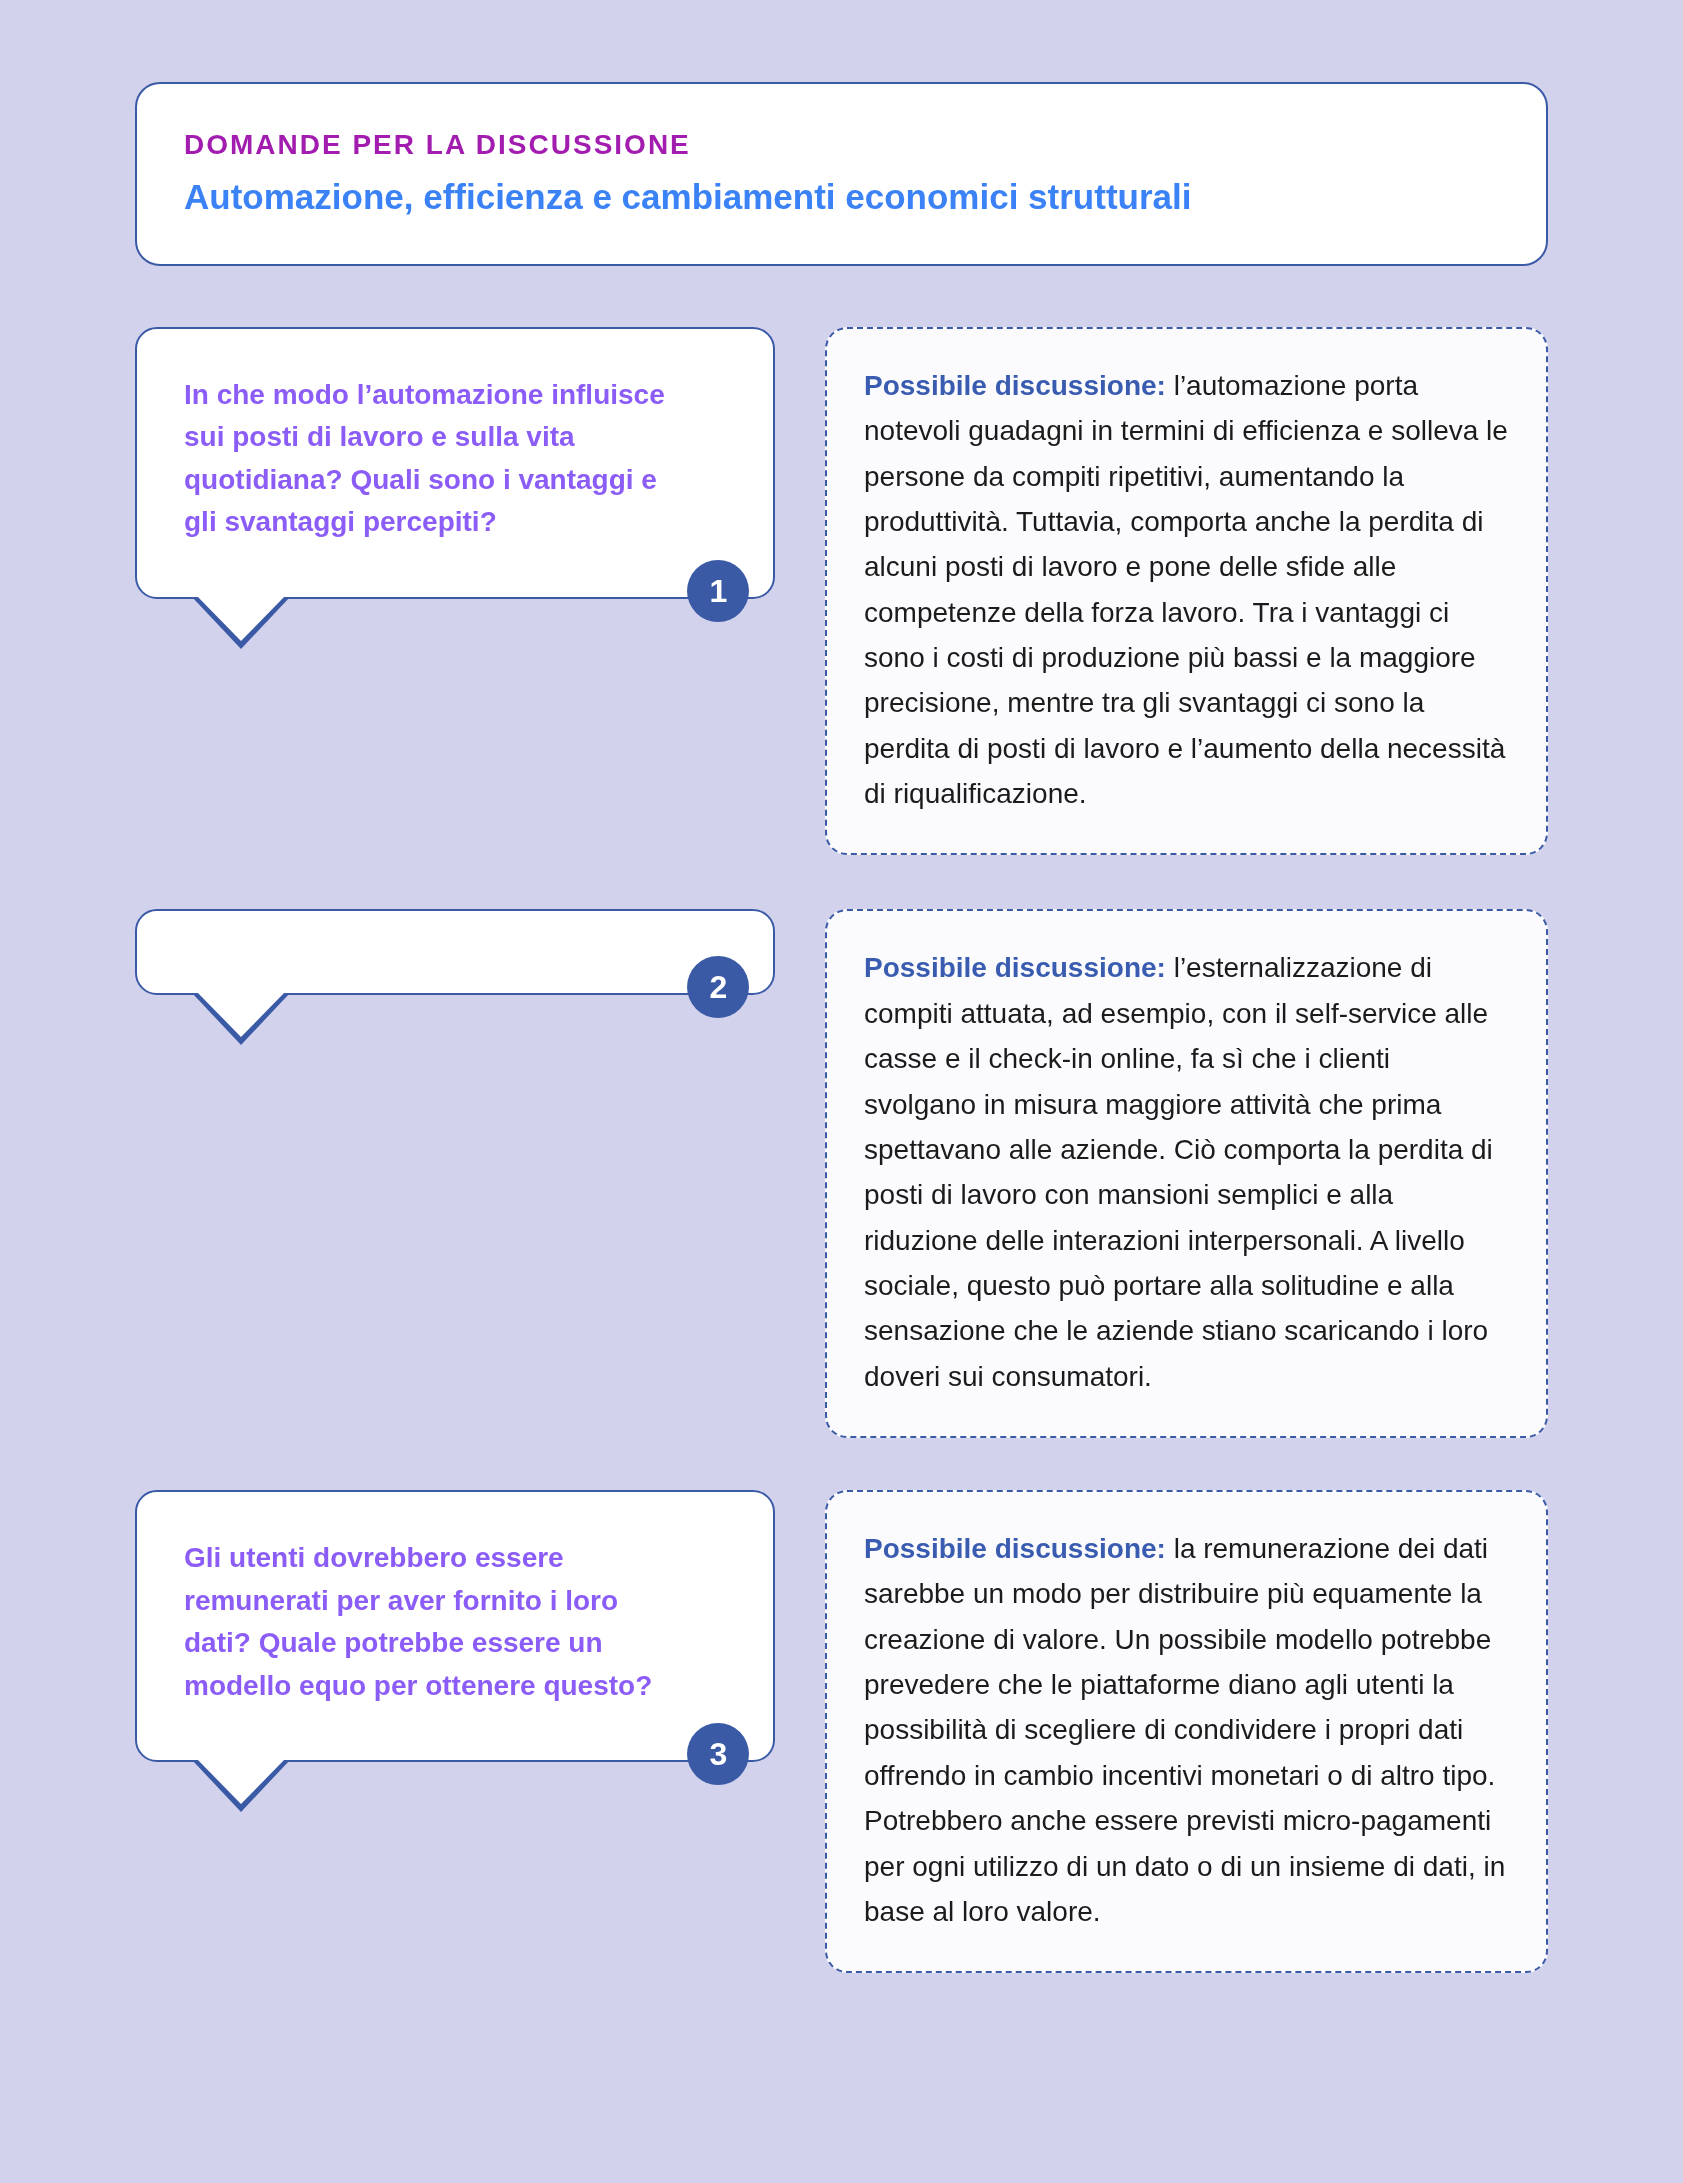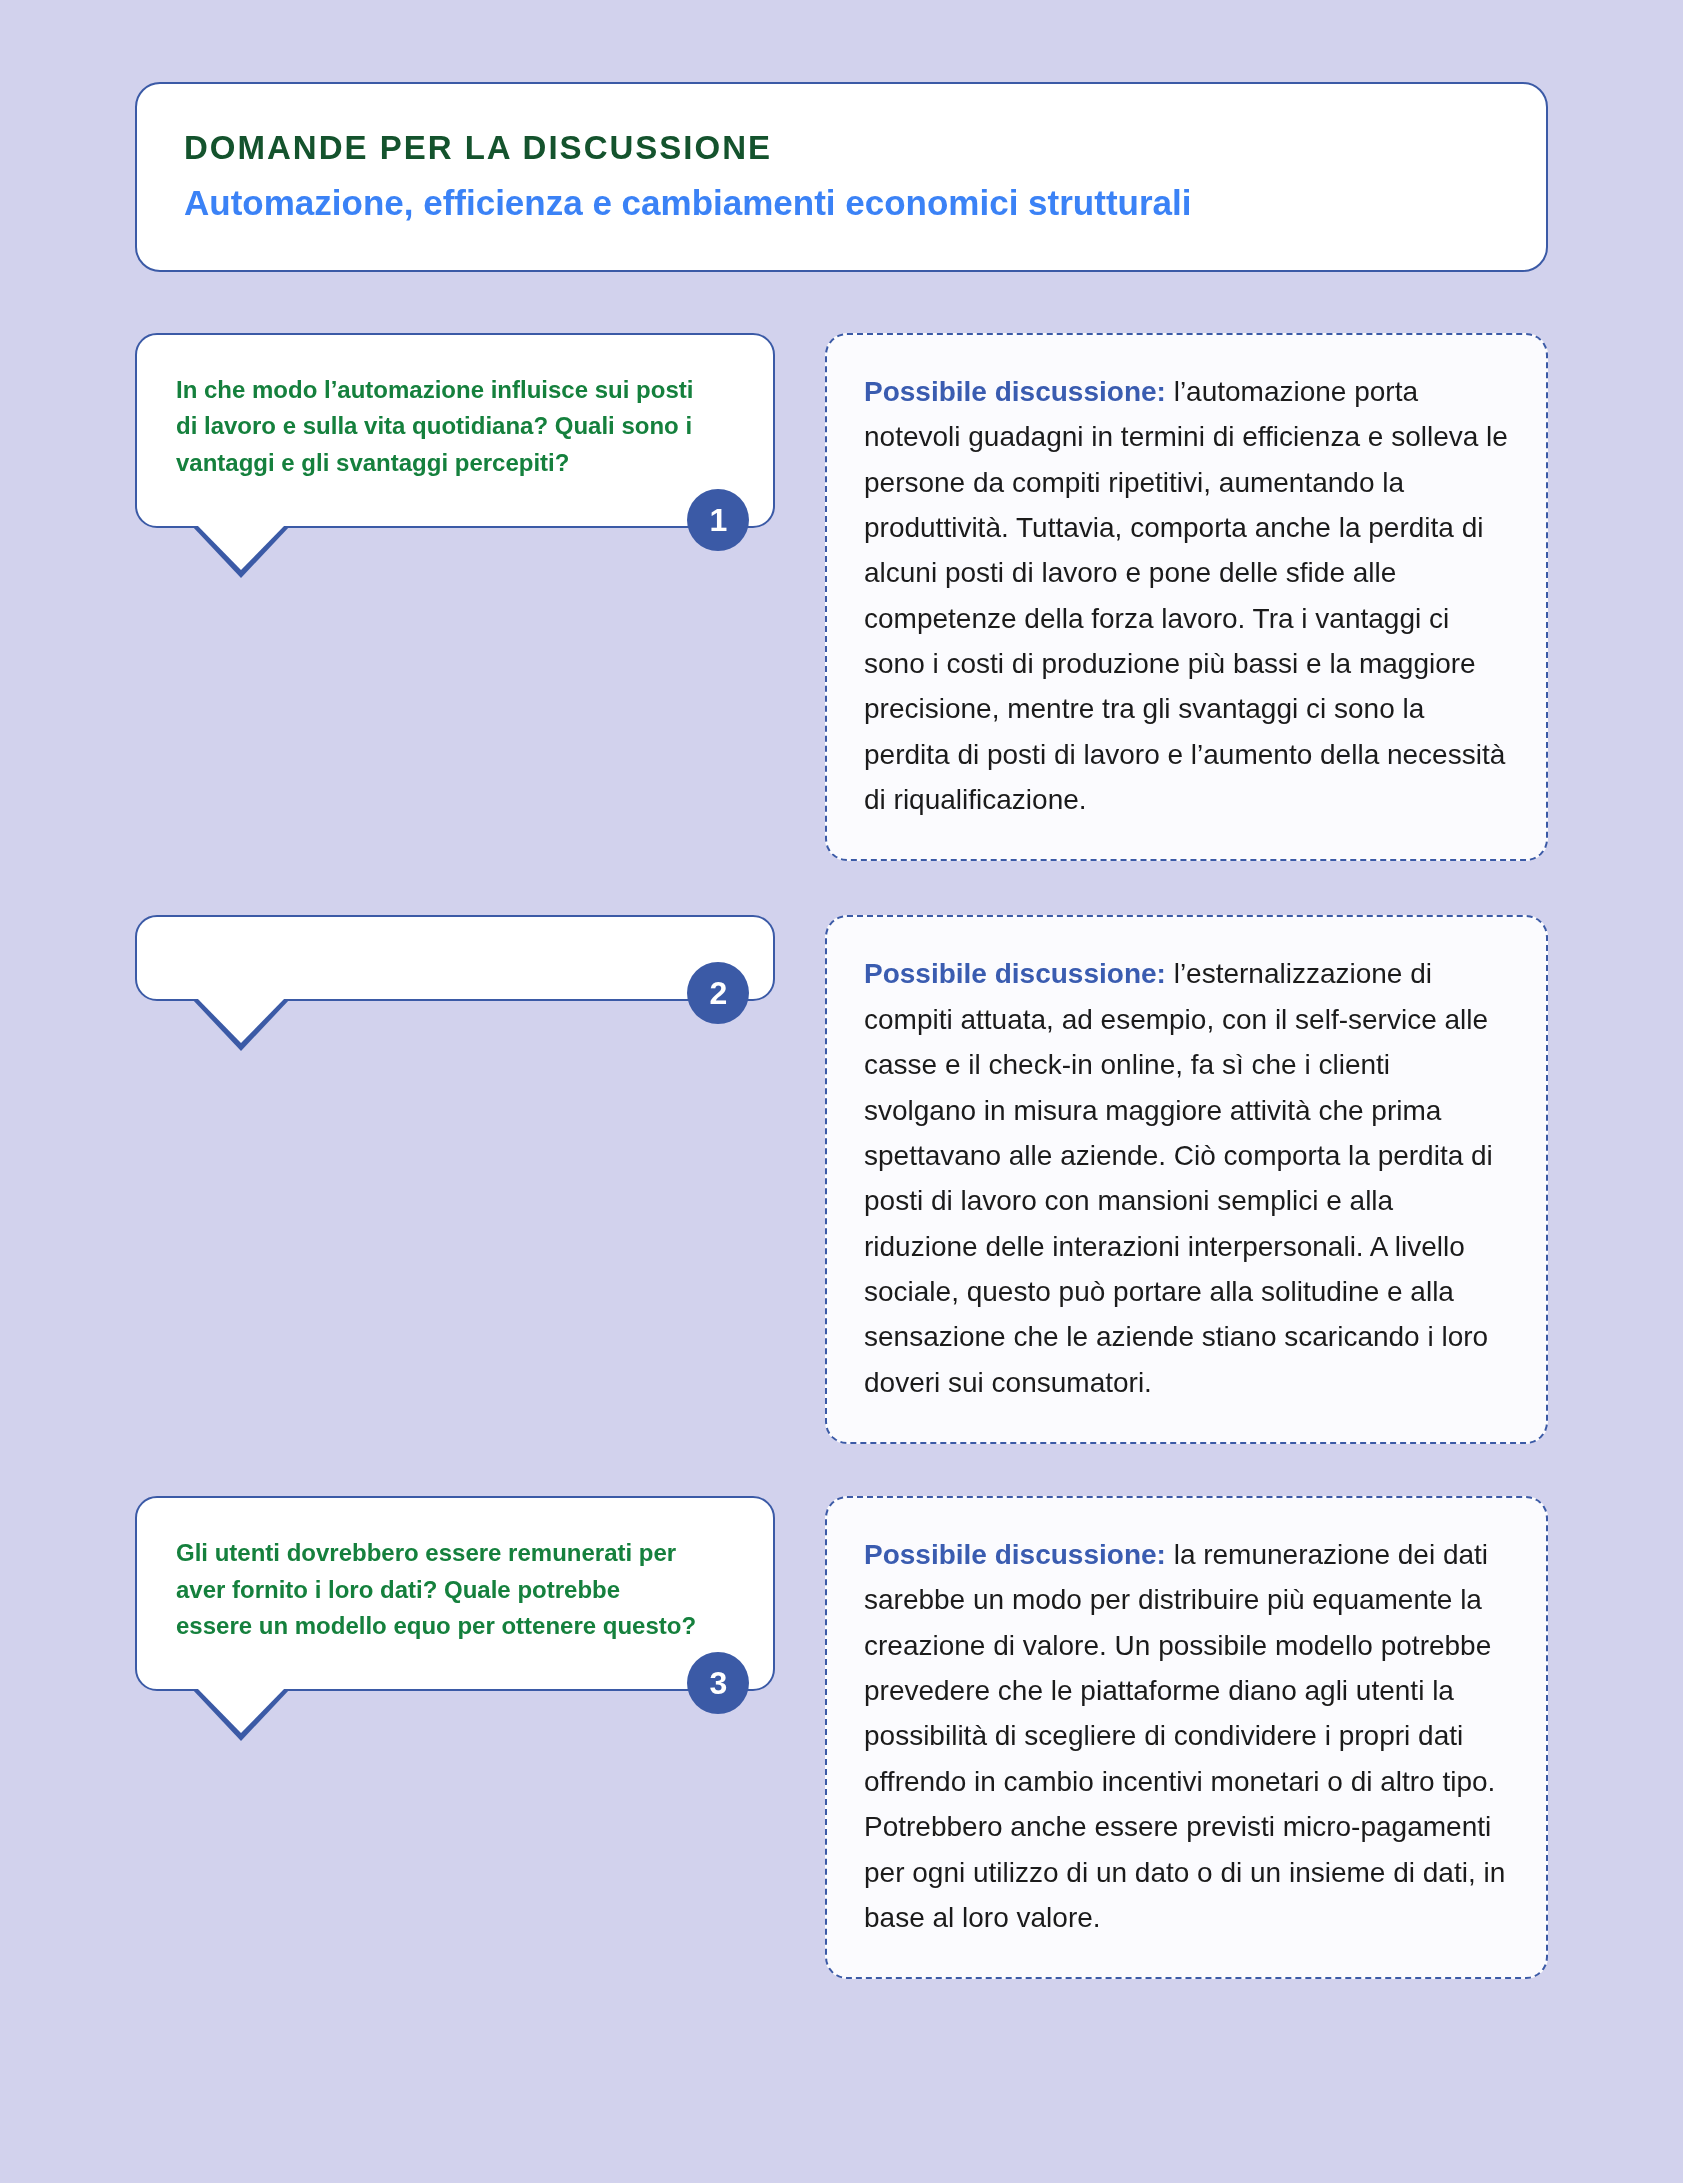--- a/index.html
+++ b/index.html
@@ -25,22 +25,22 @@
   
   .header-card {
     margin-top: 82px;
     background: #ffffff;
     border: 2.5px solid #3b5aa6;
     border-radius: 25px;
     padding: 44px 47px 45px 47px;
     box-sizing: border-box;
   }
   .eyebrow {
-    color: #14532d;
-    font-size: 33px;
+    color: #a21caf;
+    font-size: 28px;
     font-weight: bold;
     letter-spacing: 2px;
     line-height: 1.2;
     margin: 0 0 13.5px 0;
   }
   .header-title {
     color: #3b82f6;
     font-size: 35px;
     font-weight: bold;
     line-height: 1.25;
@@ -66,25 +66,25 @@
   }
   .q-bubble {
     position: relative;
     background: #ffffff;
     border: 2.5px solid #3b5aa6;
     border-radius: 22px;
     padding: 37px 39px 45px 39px;
     box-sizing: border-box;
   }
   .q-text {
-    color: #15803d;
-    font-size: 24px;
+    color: #8b5cf6;
+    font-size: 28px;
     font-weight: bold;
     line-height: 1.52;
-    margin: 0;
+    margin: 8px;
     padding-right: 34px;
   }
 
   
   .tail-outer {
     position: absolute;
     left: 57px;
     top: 100%;
     margin-top: -2.5px;
     width: 0;

